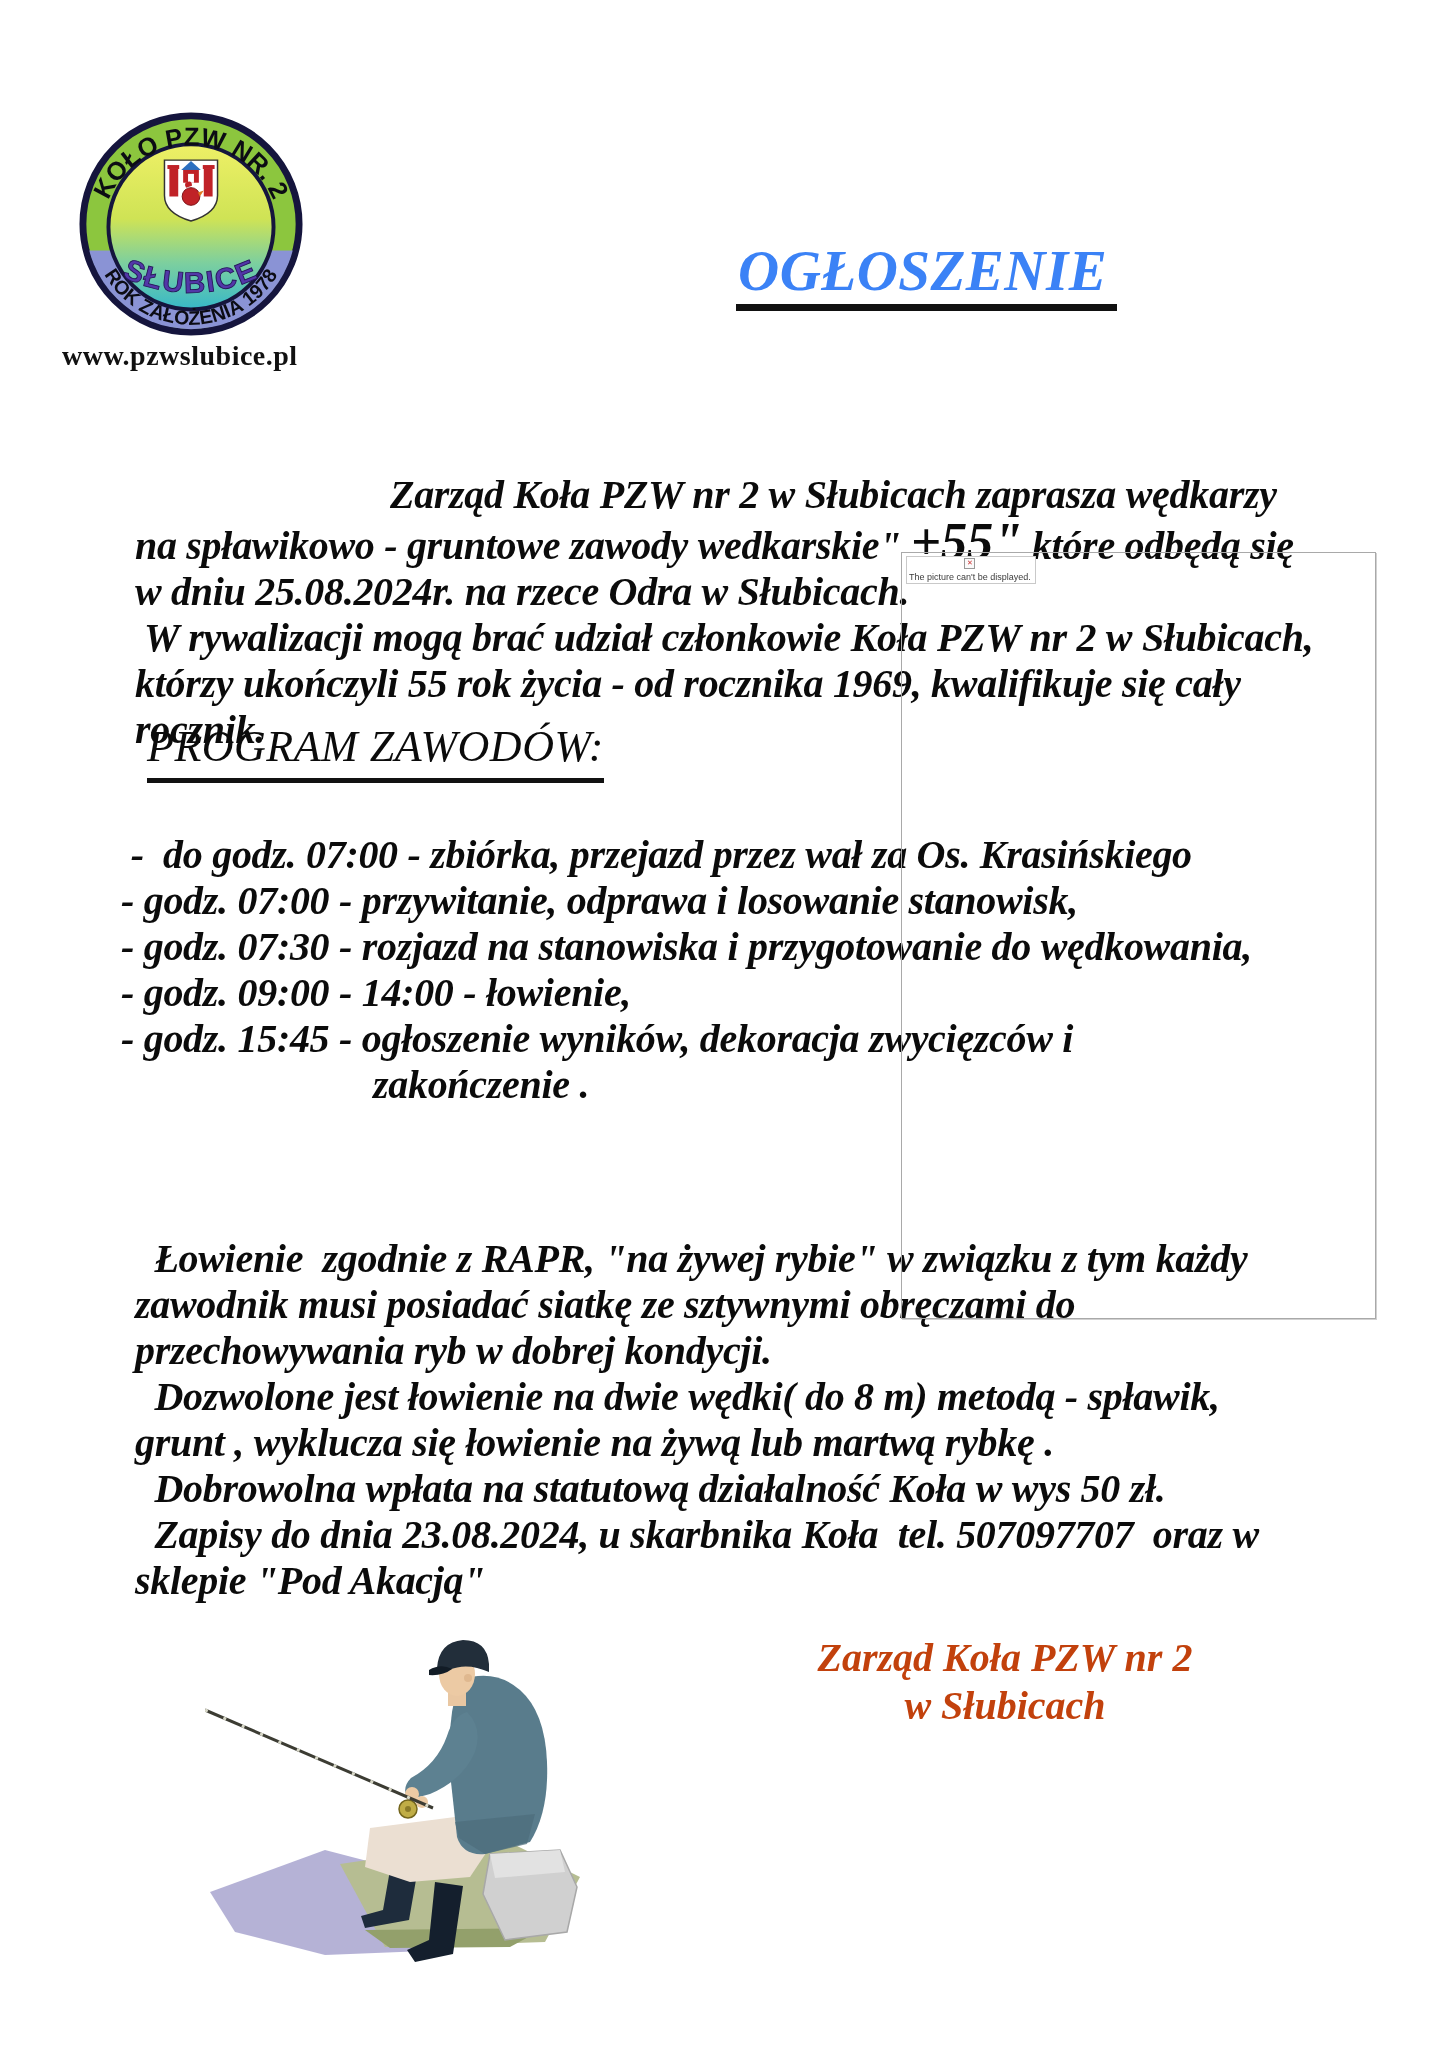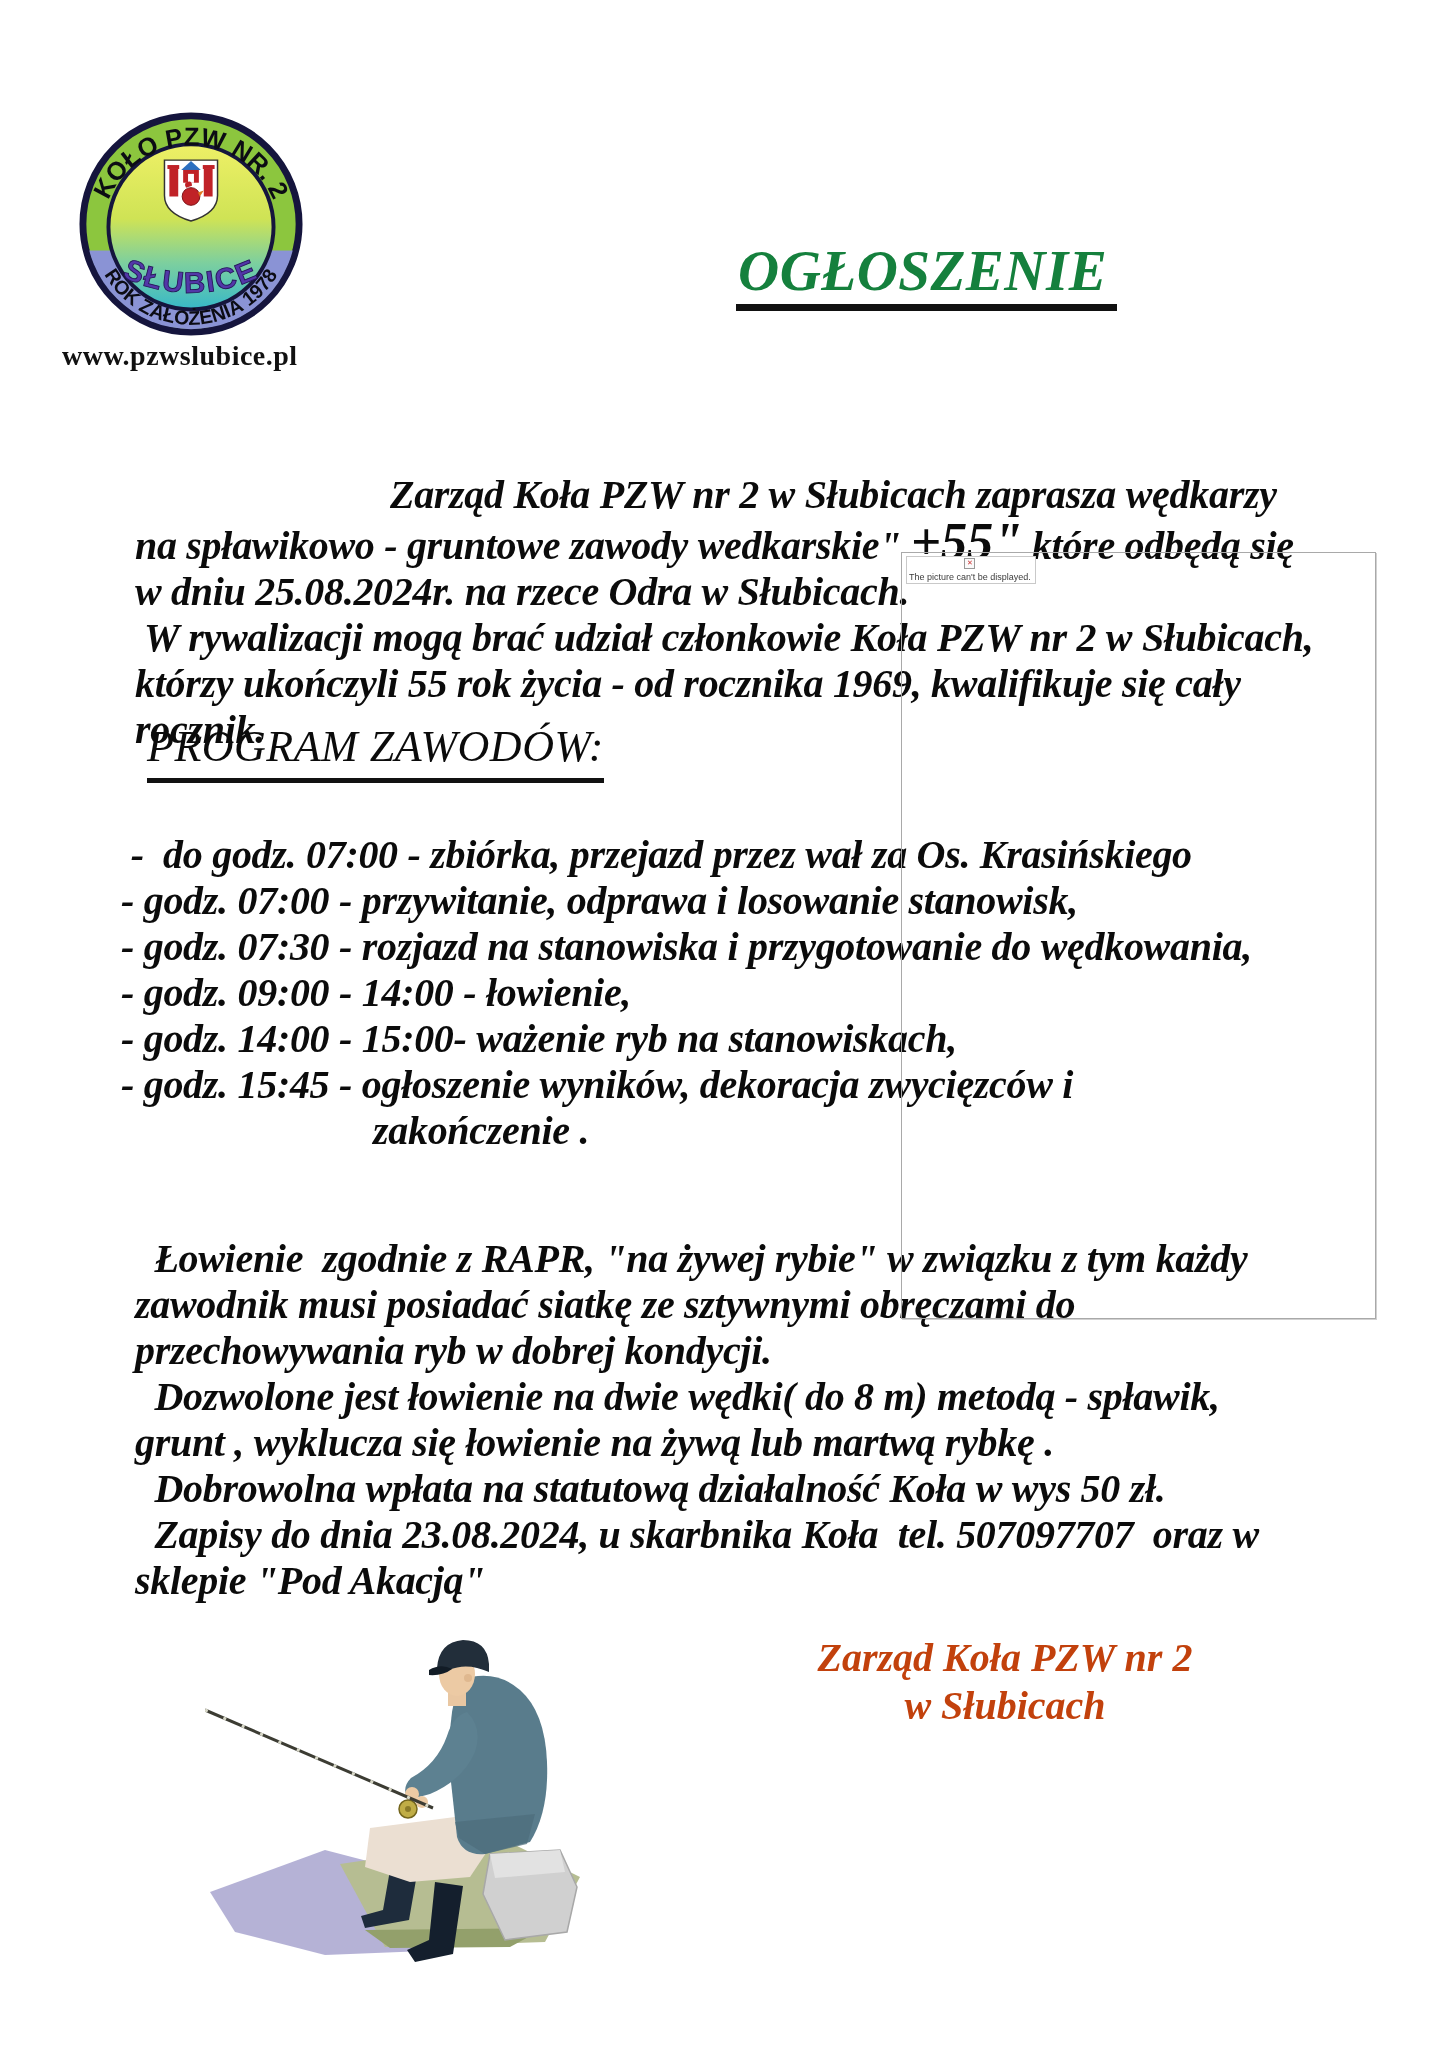--- a/index.html
+++ b/index.html
@@ -14,21 +14,21 @@
     font-weight:bold;font-style:italic;color:#0b0b0b;
     font-size:40px;line-height:46px;letter-spacing:-0.3px;
   }
   .line{white-space:pre;}
   .intro{position:absolute;left:135px;top:424px;}
   .indent-first{padding-left:255px;margin-top:48px;}
   .big55{font-size:53px;}
 
   .title{
     position:absolute;left:736px;top:240px;
-    font-size:57px;line-height:62px;font-weight:bold;font-style:italic;color:#15803d;
+    font-size:57px;line-height:62px;font-weight:bold;font-style:italic;color:#3b82f6;
     border-bottom:7px solid #111;padding:0 10px 2px 2px;letter-spacing:0.5px;
   }
   .program-heading{
     position:absolute;left:147px;top:724px;
     font-size:44px;line-height:46px;font-weight:normal;font-style:italic;color:#0b0b0b;
     border-bottom:5px solid #111;padding-bottom:8px;letter-spacing:0.5px;
   }
   .program-list{position:absolute;left:121px;top:832px;}
   .indent-cont{padding-left:252px;}
   .rules{position:absolute;left:135px;top:1236px;}
@@ -129,21 +129,20 @@
     <div class="line">rocznik.</div>
   </div>
 
   <div class="program-heading">PROGRAM ZAWODÓW:</div>
 
   <div class="program-list doc">
     <div class="line"> -  do godz. 07:00 - zbiórka, przejazd przez wał za Os. Krasińskiego</div>
     <div class="line">- godz. 07:00 - przywitanie, odprawa i losowanie stanowisk,</div>
     <div class="line">- godz. 07:30 - rozjazd na stanowiska i przygotowanie do wędkowania,</div>
     <div class="line">- godz. 09:00 - 14:00 - łowienie,</div>
-    <div class="line">- godz. 14:00 - 15:00- ważenie ryb na stanowiskach,</div>
     <div class="line">- godz. 15:45 - ogłoszenie wyników, dekoracja zwycięzców i</div>
     <div class="line indent-cont">zakończenie .</div>
   </div>
 
   <div class="rules doc">
     <div class="line">  Łowienie  zgodnie z RAPR, "na żywej rybie" w związku z tym każdy</div>
     <div class="line">zawodnik musi posiadać siatkę ze sztywnymi obręczami do</div>
     <div class="line">przechowywania ryb w dobrej kondycji.</div>
     <div class="line">  Dozwolone jest łowienie na dwie wędki( do 8 m) metodą - spławik,</div>
     <div class="line">grunt , wyklucza się łowienie na żywą lub martwą rybkę .</div>

